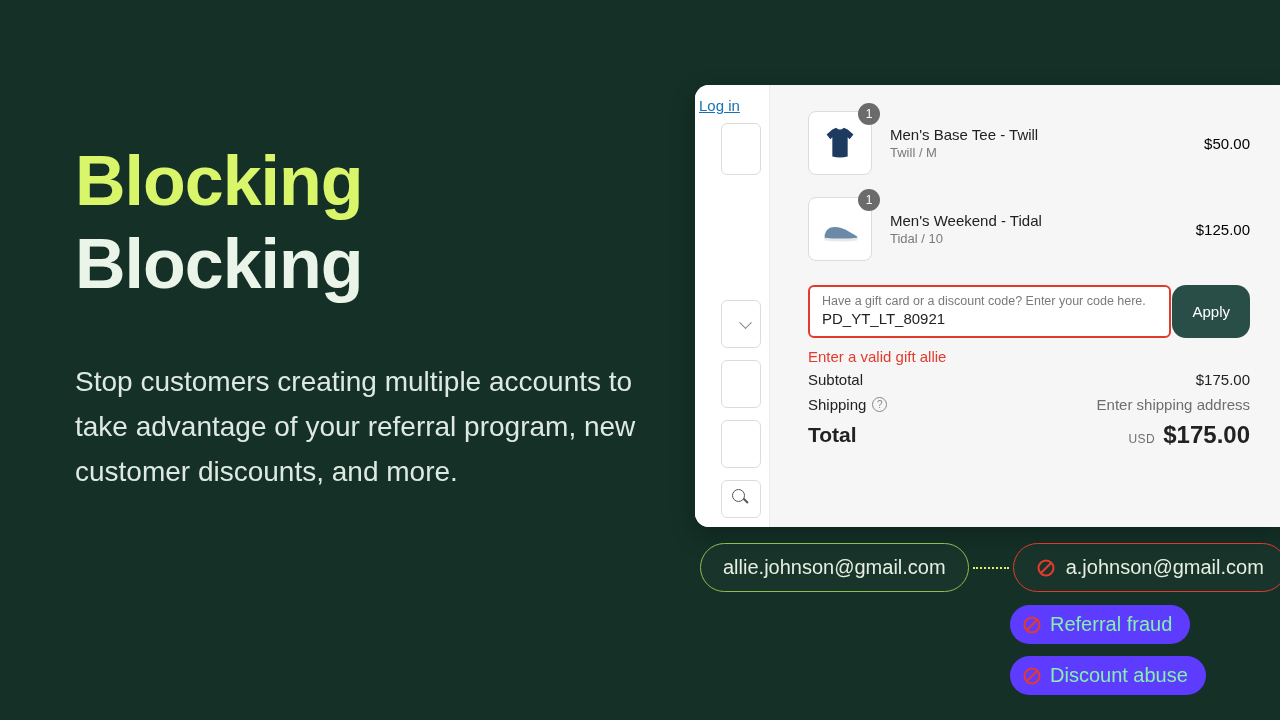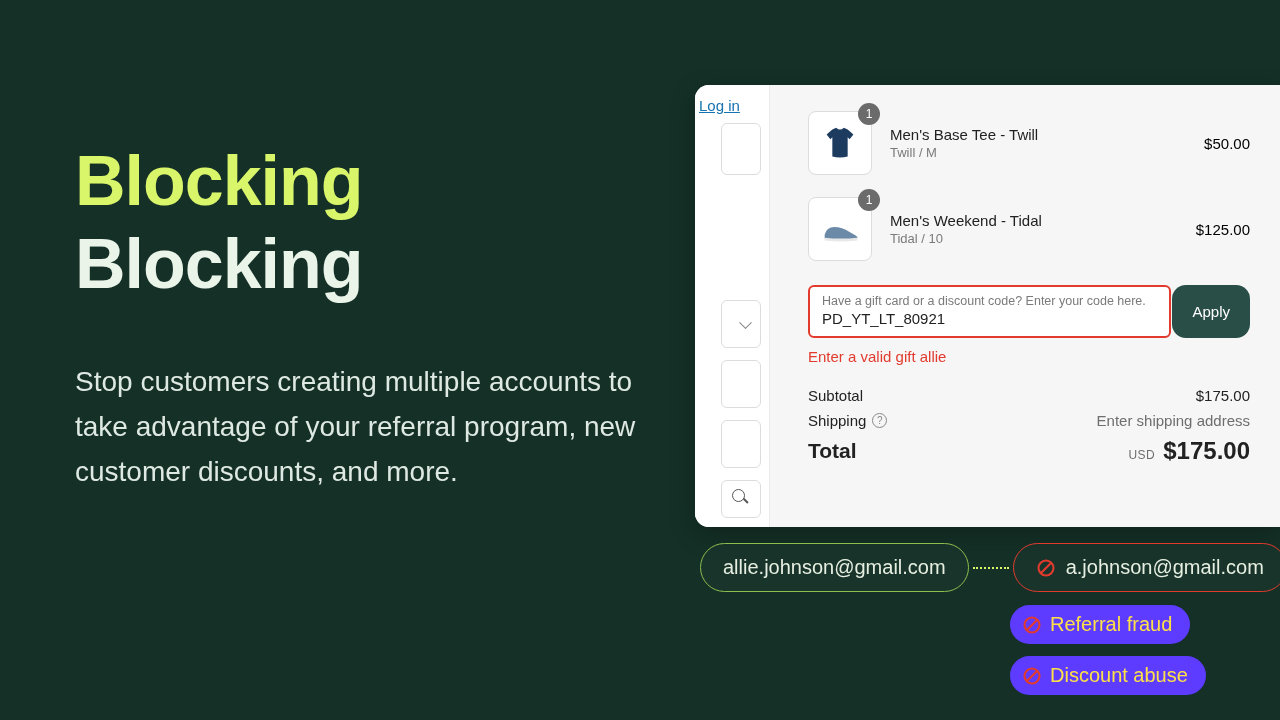--- a/index.html
+++ b/index.html
@@ -166,21 +166,21 @@
     font-size: 15px;
     cursor: pointer;
   }
   .promo-error {
     color: #e23b2e;
     font-size: 15px;
     margin-top: 10px;
   }
 
   .totals {
-    margin-top: 22px;
+    margin-top: 6px;
     font-size: 15px;
     color: #222;
   }
   .totals .row {
     display: flex;
     justify-content: space-between;
     align-items: center;
     margin-bottom: 8px;
   }
   .totals .shipping-label { display: flex; align-items: center; gap: 6px; }
@@ -242,21 +242,21 @@
     position: absolute;
     left: 1010px;
     top: 605px;
     display: flex;
     flex-direction: column;
     gap: 12px;
     align-items: flex-start;
   }
   .tag {
     background: #5d3bff;
-    color: #fde047;
+    color: #86efac;
     border-radius: 999px;
     padding: 8px 18px 8px 12px;
     font-size: 20px;
     display: inline-flex;
     align-items: center;
     gap: 8px;
   }
 </style>
 </head>
 <body>

